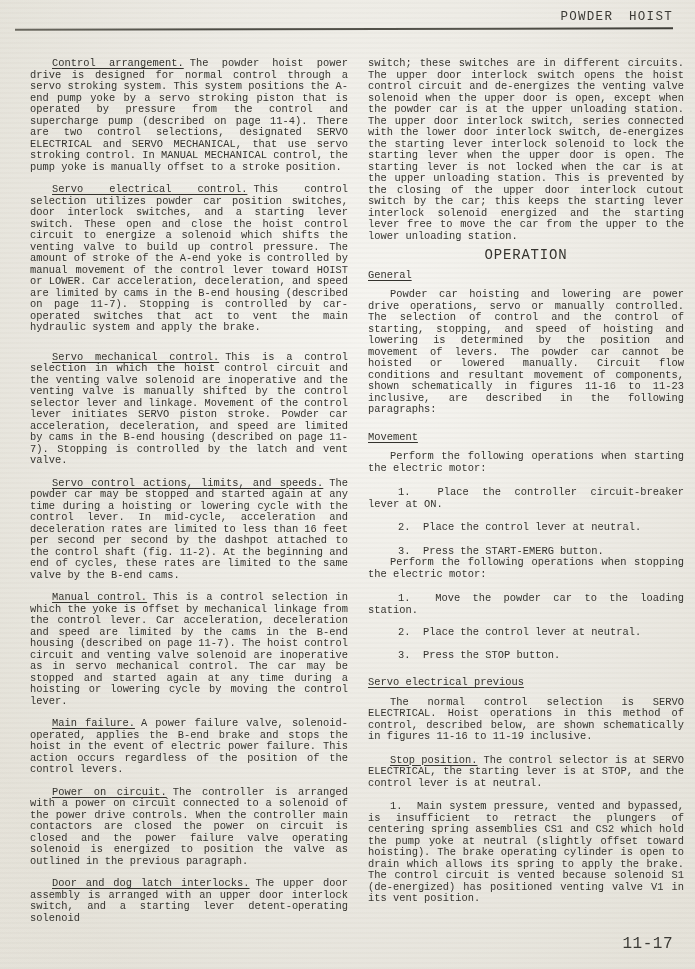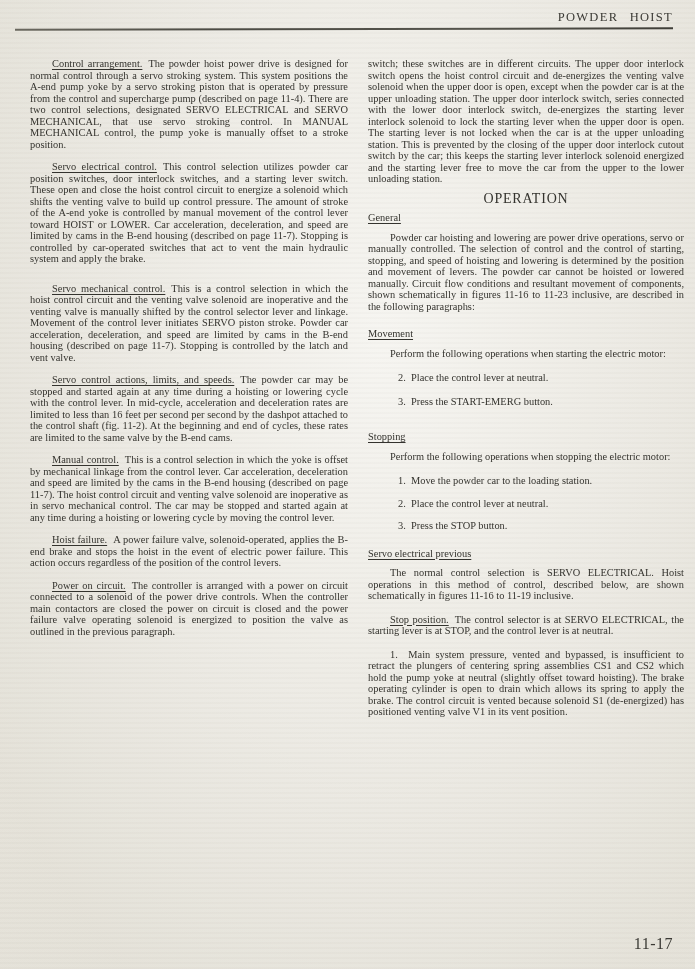--- a/index.html
+++ b/index.html
@@ -6,21 +6,21 @@
   .page {
     position: relative;
     width: 695px;
     height: 969px;
     margin: 0 auto;
     background-color: #efede6;
     background-image:
       repeating-linear-gradient(0deg, rgba(130,124,110,0.03) 0 2px, rgba(255,255,255,0.02) 2px 5px),
       radial-gradient(ellipse at 55% 35%, rgba(255,255,255,0.45) 0%, rgba(201,196,182,0.28) 85%);
     overflow: hidden;
-    font-family: Liberation Serif, serif;
+    font-family: Liberation Mono, monospace;
     color: #34332e;
   }
   .header-title {
     position: absolute;
     top: 10px;
     right: 22px;
     font-size: 12.5px;
     letter-spacing: 1.3px;
     word-spacing: 7px;
     color: #3b3a35;
@@ -86,38 +86,39 @@
 
   <div class="header-title">POWDER HOIST</div>
   <div class="header-rule"></div>
 
   <div class="col col-left">
     <p class="para"><span class="run-in">Control arrangement.</span><span>The powder hoist power drive is designed for normal control through a servo stroking system. This system positions the A-end pump yoke by a servo stroking piston that is operated by pressure from the control and supercharge pump (described on page 11-4). There are two control selections, designated SERVO ELECTRICAL and SERVO MECHANICAL, that use servo stroking control. In MANUAL MECHANICAL control, the pump yoke is manually offset to a stroke position.</span></p>
     <p class="para"><span class="run-in">Servo electrical control.</span><span>This control selection utilizes powder car position switches, door interlock switches, and a starting lever switch. These open and close the hoist control circuit to energize a solenoid which shifts the venting valve to build up control pressure. The amount of stroke of the A-end yoke is controlled by manual movement of the control lever toward HOIST or LOWER. Car acceleration, deceleration, and speed are limited by cams in the B-end housing (described on page 11-7). Stopping is controlled by car-operated switches that act to vent the main hydraulic system and apply the brake.</span></p>
     <p class="para gap-lg"><span class="run-in">Servo mechanical control.</span><span>This is a control selection in which the hoist control circuit and the venting valve solenoid are inoperative and the venting valve is manually shifted by the control selector lever and linkage. Movement of the control lever initiates SERVO piston stroke. Powder car acceleration, deceleration, and speed are limited by cams in the B-end housing (described on page 11-7). Stopping is controlled by the latch and vent valve.</span></p>
     <p class="para"><span class="run-in">Servo control actions, limits, and speeds.</span><span>The powder car may be stopped and started again at any time during a hoisting or lowering cycle with the control lever. In mid-cycle, acceleration and deceleration rates are limited to less than 16 feet per second per second by the dashpot attached to the control shaft (fig. 11-2). At the beginning and end of cycles, these rates are limited to the same valve by the B-end cams.</span></p>
     <p class="para"><span class="run-in">Manual control.</span><span>This is a control selection in which the yoke is offset by mechanical linkage from the control lever. Car acceleration, deceleration and speed are limited by the cams in the B-end housing (described on page 11-7). The hoist control circuit and venting valve solenoid are inoperative as in servo mechanical control. The car may be stopped and started again at any time during a hoisting or lowering cycle by moving the control lever.</span></p>
-    <p class="para"><span class="run-in">Hoist failure.</span><span>A power failure valve, solenoid-operated, applies the B-end brake and stops the hoist in the event of electric power failure. This action occurs regardless of the position of the control levers.</span></p>
+    <p class="para"><span class="run-in">Main failure.</span><span>A power failure valve, solenoid-operated, applies the B-end brake and stops the hoist in the event of electric power failure. This action occurs regardless of the position of the control levers.</span></p>
     <p class="para"><span class="run-in">Power on circuit.</span><span>The controller is arranged with a power on circuit connected to a solenoid of the power drive controls. When the controller main contactors are closed the power on circuit is closed and the power failure valve operating solenoid is energized to position the valve as outlined in the previous paragraph.</span></p>
+    <p class="para"><span class="run-in">Door and dog latch interlocks.</span><span>The upper door assembly is arranged with an upper door interlock switch, and a starting lever detent-operating solenoid</span></p>
   </div>
 
   <div class="col col-right">
     <p class="para" style="text-indent:0; margin-bottom:8px;">switch; these switches are in different circuits. The upper door interlock switch opens the hoist control circuit and de-energizes the venting valve solenoid when the upper door is open, except when the powder car is at the upper unloading station. The upper door interlock switch, series connected with the lower door interlock switch, de-energizes the starting lever interlock solenoid to lock the starting lever when the upper door is open. The starting lever is not locked when the car is at the upper unloading station. This is prevented by the closing of the upper door interlock cutout switch by the car; this keeps the starting lever interlock solenoid energized and the starting lever free to move the car from the upper to the lower unloading station.</p>
 
     <p class="center-heading">OPERATION</p>
 
     <p class="sec-heading" style="margin-top:8px;">General</p>
     <p class="para" style="margin-bottom:0;">Powder car hoisting and lowering are power drive operations, servo or manually controlled. The selection of control and the control of starting, stopping, and speed of hoisting and lowering is determined by the position and movement of levers. The powder car cannot be hoisted or lowered manually. Circuit flow conditions and resultant movement of components, shown schematically in figures 11-16 to 11-23 inclusive, are described in the following paragraphs:</p>
 
     <p class="sec-heading">Movement</p>
     <p class="intro">Perform the following operations when starting the electric motor:</p>
+    <p class="step">1.&nbsp; Place the controller circuit-breaker lever at ON.</p>
     <p class="step">2.&nbsp; Place the control lever at neutral.</p>
     <p class="step" style="margin-bottom:0;">3.&nbsp; Press the START-EMERG button.</p>
 
-    <p class="sec-heading gap-xl">Stopping</p>
     <p class="intro">Perform the following operations when stopping the electric motor:</p>
     <p class="step" style="margin-bottom:11px;">1.&nbsp; Move the powder car to the loading station.</p>
     <p class="step" style="margin-bottom:11px;">2.&nbsp; Place the control lever at neutral.</p>
     <p class="step" style="margin-bottom:8px;">3.&nbsp; Press the STOP button.</p>
 
     <p class="sec-heading">Servo electrical previous</p>
     <p class="para" style="margin-bottom:12px;">The normal control selection is SERVO ELECTRICAL. Hoist operations in this method of control, described below, are shown schematically in figures 11-16 to 11-19 inclusive.</p>
     <p class="para" style="margin-bottom:12px;"><span class="run-in">Stop position.</span><span>The control selector is at SERVO ELECTRICAL, the starting lever is at STOP, and the control lever is at neutral.</span></p>
     <p class="step" style="margin-bottom:0; text-indent:22px;">1.&nbsp; Main system pressure, vented and bypassed, is insufficient to retract the plungers of centering spring assemblies CS1 and CS2 which hold the pump yoke at neutral (slightly offset toward hoisting). The brake operating cylinder is open to drain which allows its spring to apply the brake. The control circuit is vented because solenoid S1 (de-energized) has positioned venting valve V1 in its vent position.</p>
   </div>

